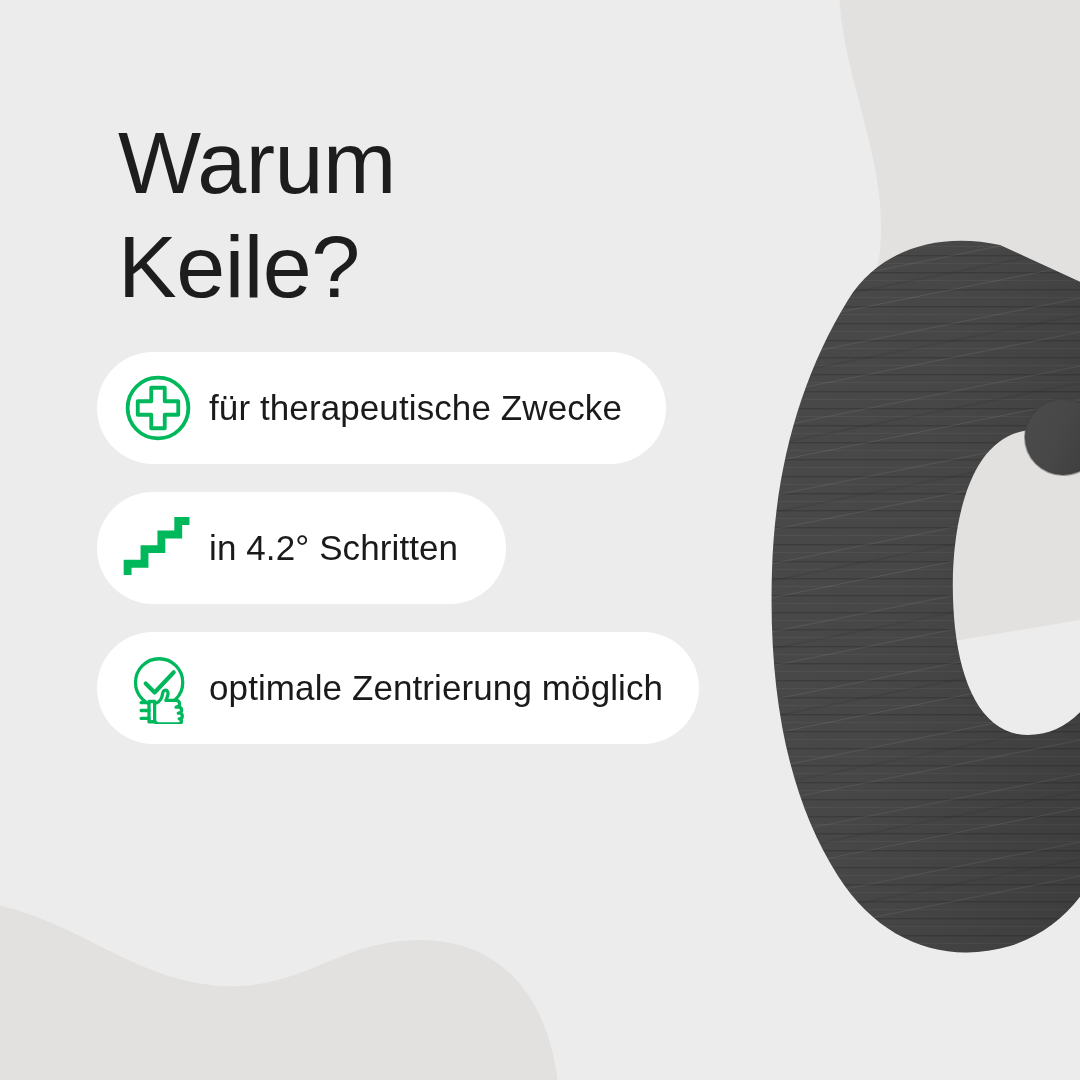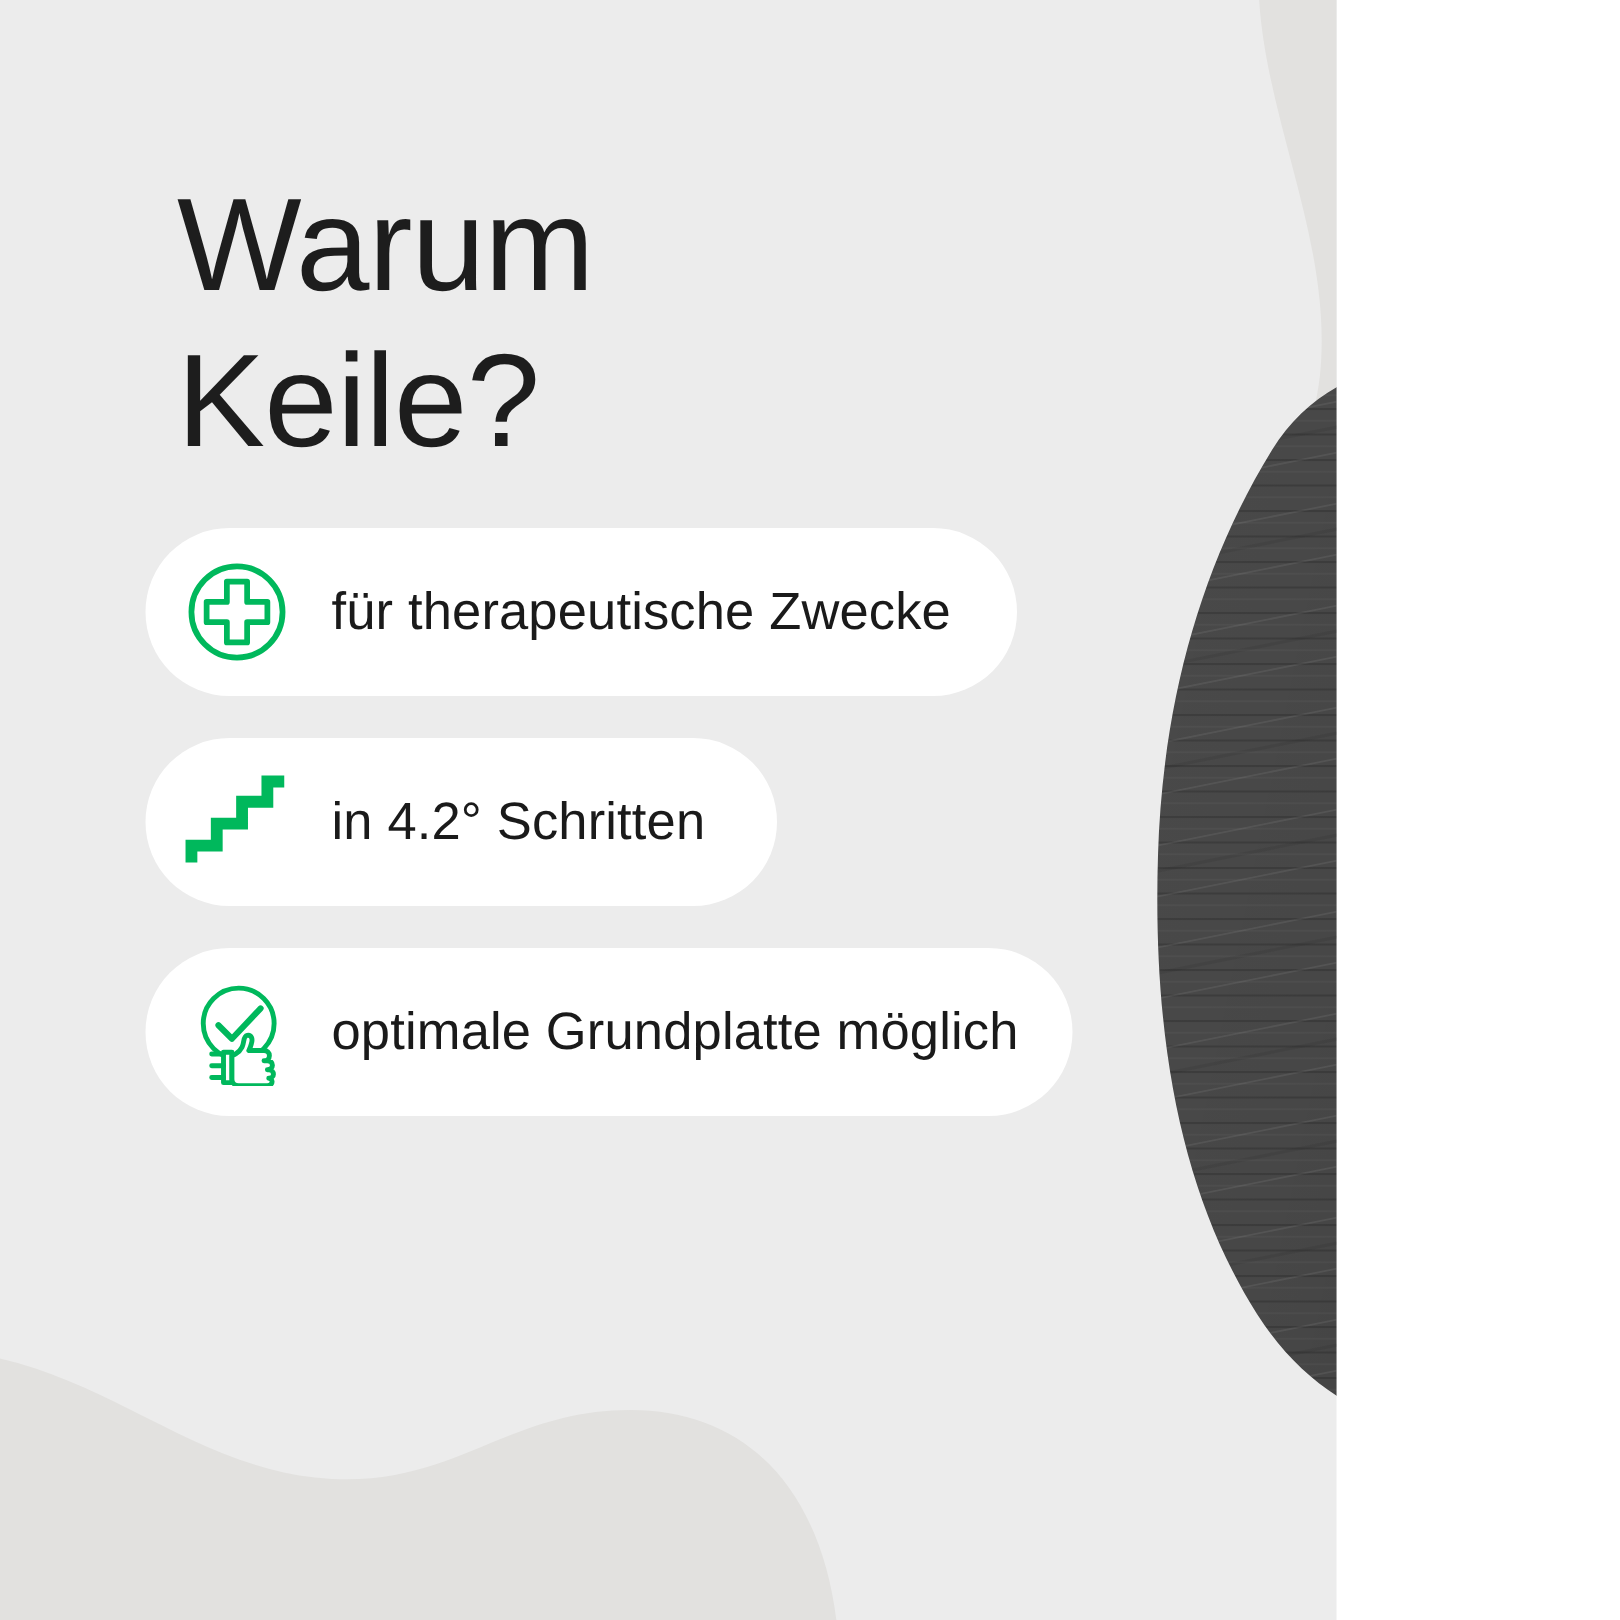--- a/index.html
+++ b/index.html
@@ -4,21 +4,21 @@
 <title>Warum Keile?</title>
 <style>
   html, body {
     margin: 0;
     padding: 0;
     background: #ffffff;
   }
 
   .canvas {
     position: relative;
-    width: 891px;
+    width: 1080px;
     height: 1080px;
     overflow: hidden;
     background: #ececec;
     font-family: "Liberation Sans", "DejaVu Sans", sans-serif;
     -webkit-font-smoothing: antialiased;
   }
 
   
   .bg-blobs {
     position: absolute;
@@ -64,21 +64,20 @@
   }
 
   .pill {
     display: flex;
     align-items: center;
     background: #ffffff;
     border-radius: 999px;
     height: 112px;
     padding: 0 40px 0 22px;
     box-sizing: border-box;
-    gap: 12px;
   }
 
   .pill-icon {
     flex: 0 0 auto;
     width: 78px;
     height: 78px;
     display: flex;
     align-items: center;
     justify-content: center;
     margin-right: 12px;
@@ -214,17 +213,17 @@
           <path d="M24 62 L24 44 L29 44 L29 62 Z" fill="#ffffff"></path>
           <path d="M29 46 C29 46 33 45 35 41 C36.5 38 35.5 34.5 38 34 C40.5 33.5 41.5 36 40.5 39
                    C40 41 39 43 39 43 L48 43 C50 43 51.2 44.4 51.2 46 C51.2 47.6 50 49 48 49
                    L50 49 C52 49 53 50.3 53 51.7 C53 53.2 51.8 54.4 50 54.4
                    L51 54.4 C52.6 54.4 53.6 55.6 53.6 57 C53.6 58.3 52.5 59.4 50.8 59.4
                    L50.8 59.4 C52 59.4 52.8 60.4 52.8 61.5 C52.8 62.8 51.7 63.8 50 63.8
                    L33 63.8 C31 63.8 29 62.4 29 60 Z" fill="#ffffff"></path>
           <path d="M17 45 L24 45 M17 52 L24 52 M17 59 L24 59"></path>
         </svg>
       </span>
-      <span class="pill-label">optimale Grundplatte möglich</span>
+      <span class="pill-label">optimale Zentrierung möglich</span>
     </div>
 
   </div>
 </div>
 
 </body></html>

